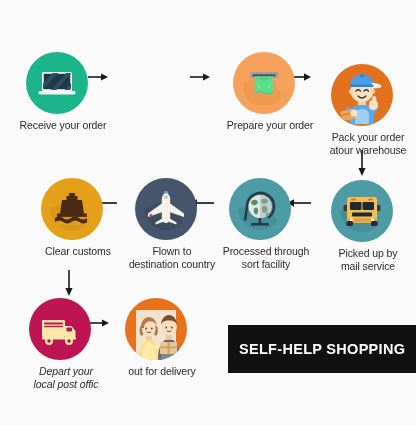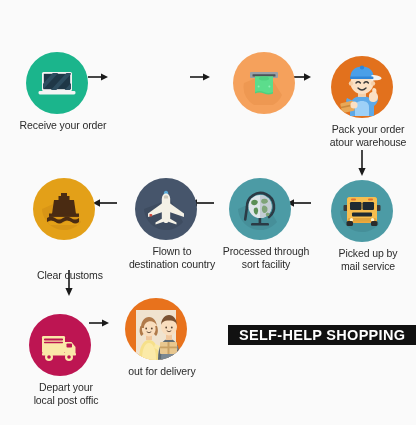--- a/index.html
+++ b/index.html
@@ -62,21 +62,21 @@
   }
   .arrow-h svg, .arrow-v svg { display: block; }
 
   
   #banner {
     position: absolute;
     background: #111111;
     display: flex;
     align-items: center;
     justify-content: center;
-    padding: 2px 11px;
+    padding: 16px 11px;
   }
   #banner .banner-text {
     color: #ffffff;
     font-size: 14.5px;
     font-weight: bold;
     letter-spacing: 0.3px;
     font-family: "Liberation Sans", sans-serif;
     white-space: nowrap;
   }
 </style>
@@ -176,23 +176,24 @@
         <path d="M2 22 A20 20 0 0 0 40 34 L26 12 Z" fill="#ee9852"></path>
         <rect x="8" y="11" width="28" height="6" rx="1" fill="#9aa0a6"></rect>
         <rect x="10.5" y="13.2" width="23" height="2.4" rx="0.6" fill="#4c5257"></rect>
         <path d="M13 15.5 h18 v17 q-4.5 2.2 -9 0 q-4.5 -2.2 -9 0 z" fill="#4ed17f"></path>
         <path d="M13 15.5 h18 v15.5 q-4.5 2.2 -9 0 q-4.5 -2.2 -9 0 z" fill="#5cdd8c"></path>
         <ellipse cx="22" cy="17.6" rx="5" ry="2" fill="#4ed17f"></ellipse>
         <circle cx="16.6" cy="25.5" r="1" fill="#8df0b3"></circle>
         <circle cx="27.4" cy="25.5" r="1" fill="#8df0b3"></circle>
       </svg>
     </div>
-  </div>
-
-  <div class="step" style="left:308px;top:56px;width:108px;">
+    <div class="step-label">Prepare your order</div>
+  </div>
+
+  <div class="step" style="left:308px;top:64px;width:108px;">
     <div class="circle" style="background:#e2711d;">
       <svg width="58" height="58" viewBox="0 0 58 58">
 
         <path d="M17 58 v-10 c0-6 5-10 12-10 s12 4 12 10 v10 z" fill="#5da9e8"></path>
         <path d="M22 58 v-9 c0-4 3-6 7-6 s7 2 7 6 v9 z" fill="#9dd0f7"></path>
 
         <path d="M17 50 c-3-3 -5-7 -3-10 l6 3 z" fill="#5da9e8"></path>
         <path d="M41 48 c4-3 5-8 3-11 l-6 4 z" fill="#5da9e8"></path>
 
         <rect x="8" y="44" width="13" height="10" rx="1" transform="rotate(-12 14 49)" fill="#e8a857"></rect>
@@ -300,40 +301,40 @@
 
         <path d="M21 10 q2-1.6 4 0 l0 2.4 l-4 0 z" fill="#cfcabb"></path>
 
         <rect x="6.5" y="28" width="2.6" height="2.6" rx="0.6" fill="#d24b3e"></rect>
       </svg>
     </div>
     <div class="step-label">Flown to
 destination country</div>
   </div>
 
-  <div class="step" style="left:12px;top:178px;gap:24px;">
+  <div class="step" style="left:20px;top:178px;">
     <div class="circle" style="background:#e3a018;">
       <svg width="46" height="46" viewBox="0 0 46 46">
         <path d="M1 23 A22 22 0 0 0 40 36 L26 12 Z" fill="#d89516"></path>
 
         <rect x="20" y="7" width="6" height="3.5" fill="#4a2b12"></rect>
         <rect x="17.5" y="10" width="11" height="4.5" fill="#4a2b12"></rect>
 
         <path d="M13 14 h20 l2 14 h-24 z" fill="#4a2b12"></path>
 
         <rect x="8" y="27.5" width="30" height="3.4" fill="#4a2b12"></rect>
 
         <path d="M6 32 q4-3.2 8 0 q4 3.2 8 0 q4-3.2 8 0 q4 3.2 8 0 l0 4 q-4 3.2-8 0 q-4-3.2-8 0 q-4 3.2-8 0 q-4-3.2-8 0 z" fill="#4a2b12"></path>
         <path d="M7 36.5 q4-3 8 0 q4 3 8 0 q4-3 8 0 q4 3 8 0 l-2 2.5 l-28 0 z" fill="#e3a018"></path>
       </svg>
     </div>
     <div class="step-label">Clear customs</div>
   </div>
 
-  <div class="step" style="left:8px;top:314px;">
+  <div class="step" style="left:8px;top:298px;font-style:italic;">
     <div class="circle" style="background:#bd1552;">
       <svg width="46" height="46" viewBox="0 0 46 46">
 
         <rect x="5" y="14" width="23" height="17" rx="1.2" fill="#fae8a8"></rect>
         <rect x="7" y="16.5" width="19" height="2" rx="0.8" fill="#bd1552"></rect>
         <rect x="7" y="19.8" width="19" height="1.4" rx="0.6" fill="#bd1552"></rect>
 
         <path d="M28 20 h6.5 l4 5 v6 h-10.5 z" fill="#fae8a8"></path>
         <rect x="29.5" y="21.5" width="5.5" height="4" rx="0.8" fill="#bd1552"></rect>
 

